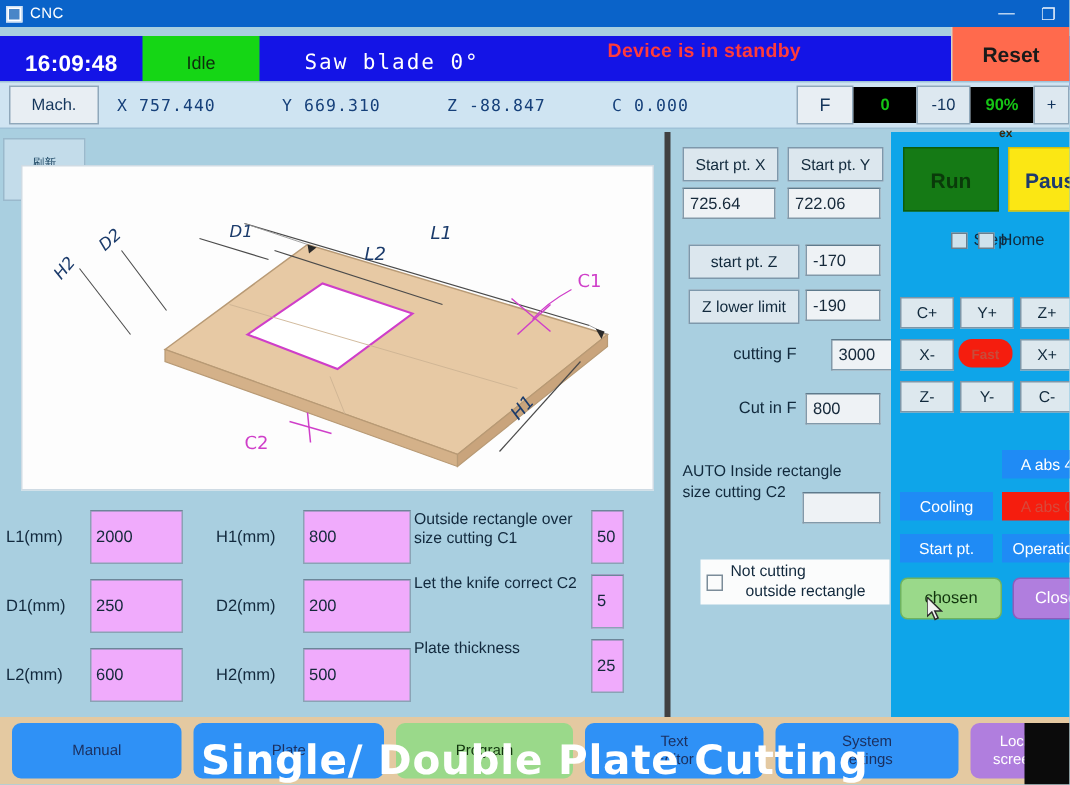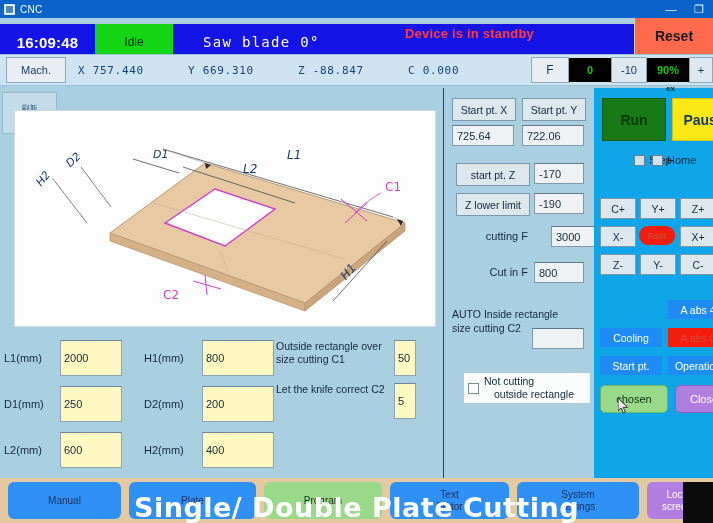--- a/index.html
+++ b/index.html
@@ -110,37 +110,37 @@
     background:#fdfdfd;border:1px solid #cfdbe4;overflow:hidden;
   }
   #diagram svg{display:block;}
   
   #params{
     position:absolute;left:4px;top:340px;width:436px;height:125px;
   }
   .prow{display:flex;align-items:center;margin-bottom:10px;}
   .plabel{font-size:11px;color:#12293d;}
   .pinput{
-    background:#fef9c3;border:1px solid #8ba3b5;border-top-color:#6d8699;
+    background:#f0abfc;border:1px solid #8ba3b5;border-top-color:#6d8699;
     height:17px;font-size:11px;color:#15293b;padding:17px 3px;
     box-sizing:border-box;display:flex;align-items:center;
     font-family:"Liberation Sans", sans-serif;
   }
   .col1-l{width:56px;}
   .col1-i{width:62px;margin-right:22px;}
   .col2-l{width:58px;}
   .col2-i{width:72px;}
   #params-right{position:absolute;left:272px;top:0;width:168px;}
   .prow2{display:flex;align-items:flex-start;margin-bottom:7px;}
   .plabel2{width:118px;font-size:10.5px;color:#12293d;line-height:1.25;}
   .pinput2{width:22px;text-align:right;}
   
   #midpanel{
     position:absolute;left:443px;top:88px;width:150px;height:390px;
-    background:#a9cfe0;border-left:1px solid #404040;border-right:1px solid #8fb5c9;
+    background:#a9cfe0;border-left:4px solid #404040;border-right:1px solid #8fb5c9;
   }
   .mbtn{
     background:#dce7ee;border:1px solid #7e98ab;
     font-size:10.5px;color:#11293c;height:21px;
     display:flex;align-items:center;justify-content:center;
   }
   .mfield{
     background:#eef2f5;border:1px solid #8299a9;border-top-color:#5e7a8c;
     height:21px;font-size:11px;color:#16293a;
     display:flex;align-items:center;padding-left:4px;box-sizing:border-box;
@@ -326,32 +326,36 @@
   <div class="prow">
     <div class="plabel col1-l">D1(mm)</div>
     <div class="pinput col1-i">250</div>
     <div class="plabel col2-l">D2(mm)</div>
     <div class="pinput col2-i">200</div>
   </div>
   <div class="prow">
     <div class="plabel col1-l">L2(mm)</div>
     <div class="pinput col1-i">600</div>
     <div class="plabel col2-l">H2(mm)</div>
-    <div class="pinput col2-i">400</div>
+    <div class="pinput col2-i">500</div>
   </div>
 
   <div id="params-right">
     <div class="prow2">
       <div class="plabel2">Outside rectangle over size cutting C1</div>
       <div class="pinput pinput2">50</div>
     </div>
     <div class="prow2">
       <div class="plabel2">Let the knife correct C2</div>
       <div class="pinput pinput2">5</div>
     </div>
+    <div class="prow2">
+      <div class="plabel2">Plate thickness</div>
+      <div class="pinput pinput2">25</div>
+    </div>
   </div>
 </div>
 
 <div id="midpanel">
   <div class="mbtn" style="position:absolute;left:8px;top:10px;width:62px;">Start pt. X</div>
   <div class="mbtn" style="position:absolute;left:78px;top:10px;width:62px;">Start pt. Y</div>
   <div class="mfield" style="position:absolute;left:8px;top:37px;width:62px;">725.64</div>
   <div class="mfield" style="position:absolute;left:78px;top:37px;width:62px;">722.06</div>
 
   <div class="mbtn" style="position:absolute;left:12px;top:75px;width:72px;">start pt. Z</div>

